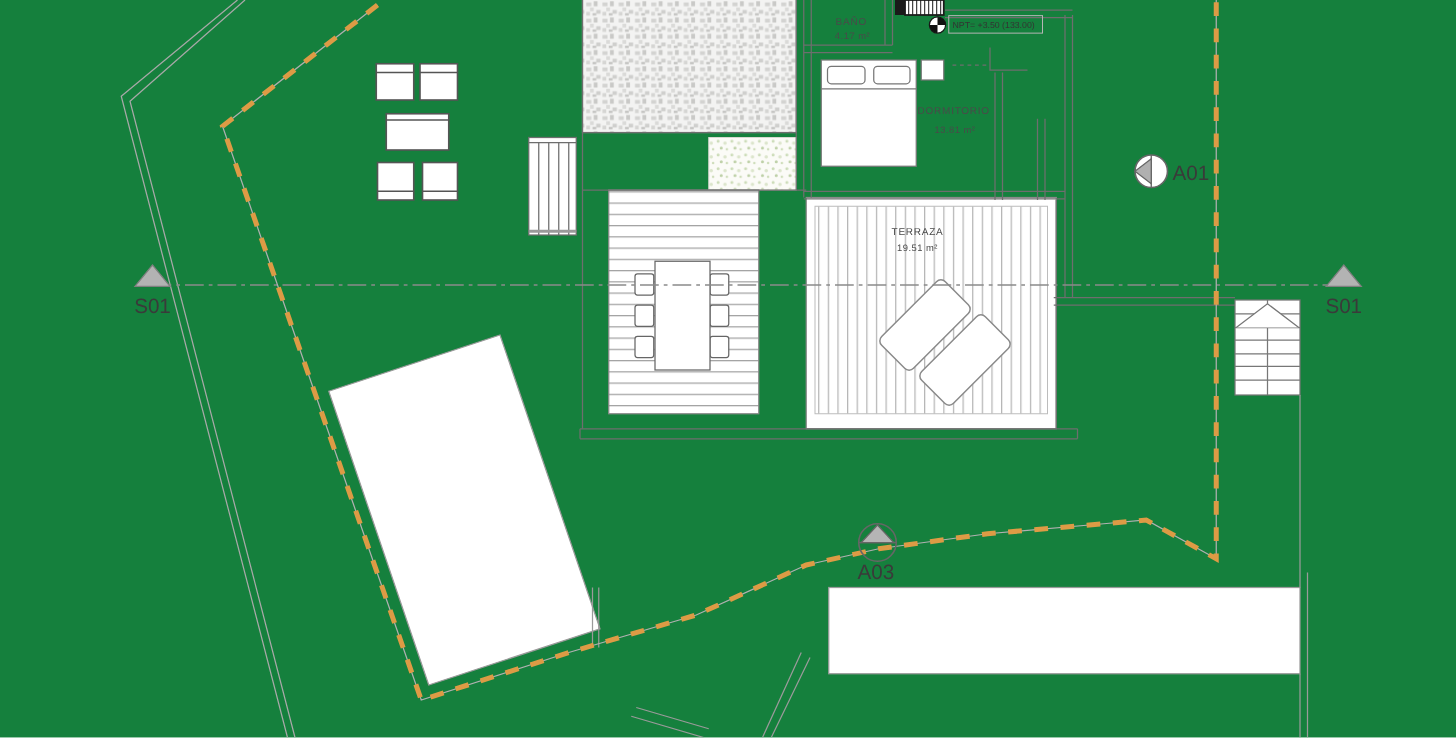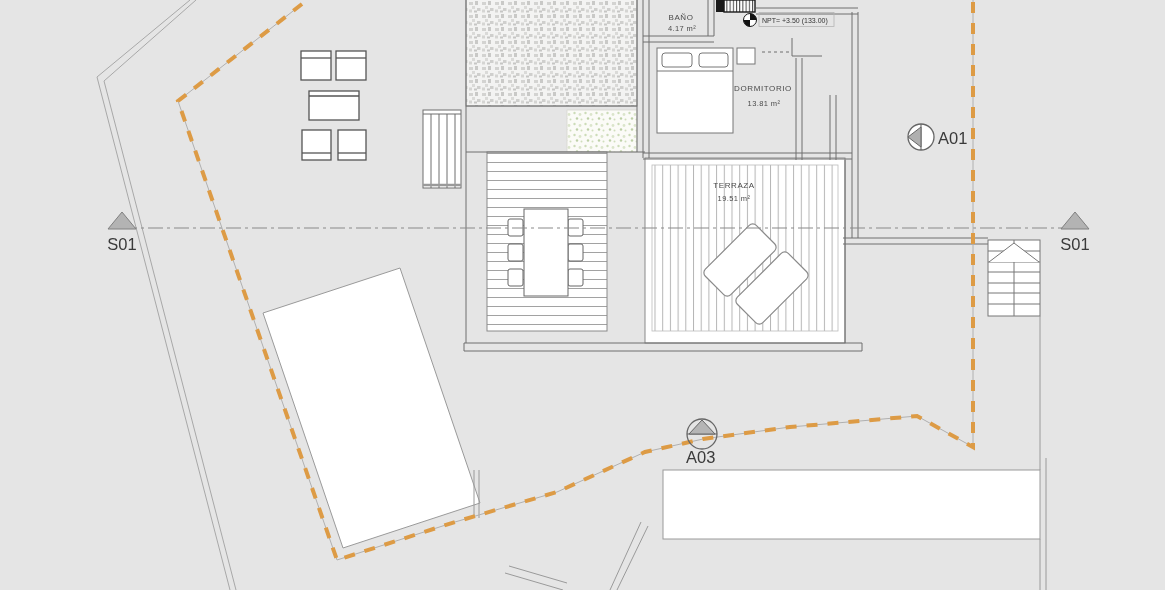--- a/index.html
+++ b/index.html
@@ -1,19 +1,19 @@
 <!DOCTYPE html>
 <html><head>
 <meta charset="utf-8">
 <style>
   html,body{margin:0;padding:0;background:#ffffff;}
   .sheet{
     position:relative;
     width:1165px;height:590px;
-    background:#e5e5e5;
+    background:#15803d;
     overflow:hidden;
     font-family:"Liberation Sans", sans-serif;
   }
   svg{display:block;}
   text{font-family:"Liberation Sans", sans-serif;}
   .room-name{font-size:8px;fill:#4a4a4a;letter-spacing:.6px;}
   .room-area{font-size:7.5px;fill:#4a4a4a;letter-spacing:.4px;}
   .marker-label{font-size:16.5px;fill:#3a3a3a;}
   .level-text{font-size:7px;fill:#333;}
 </style>

